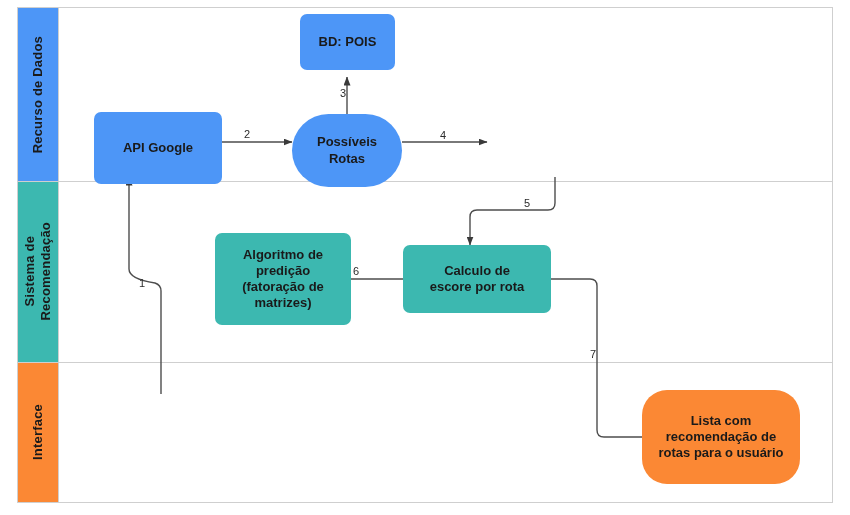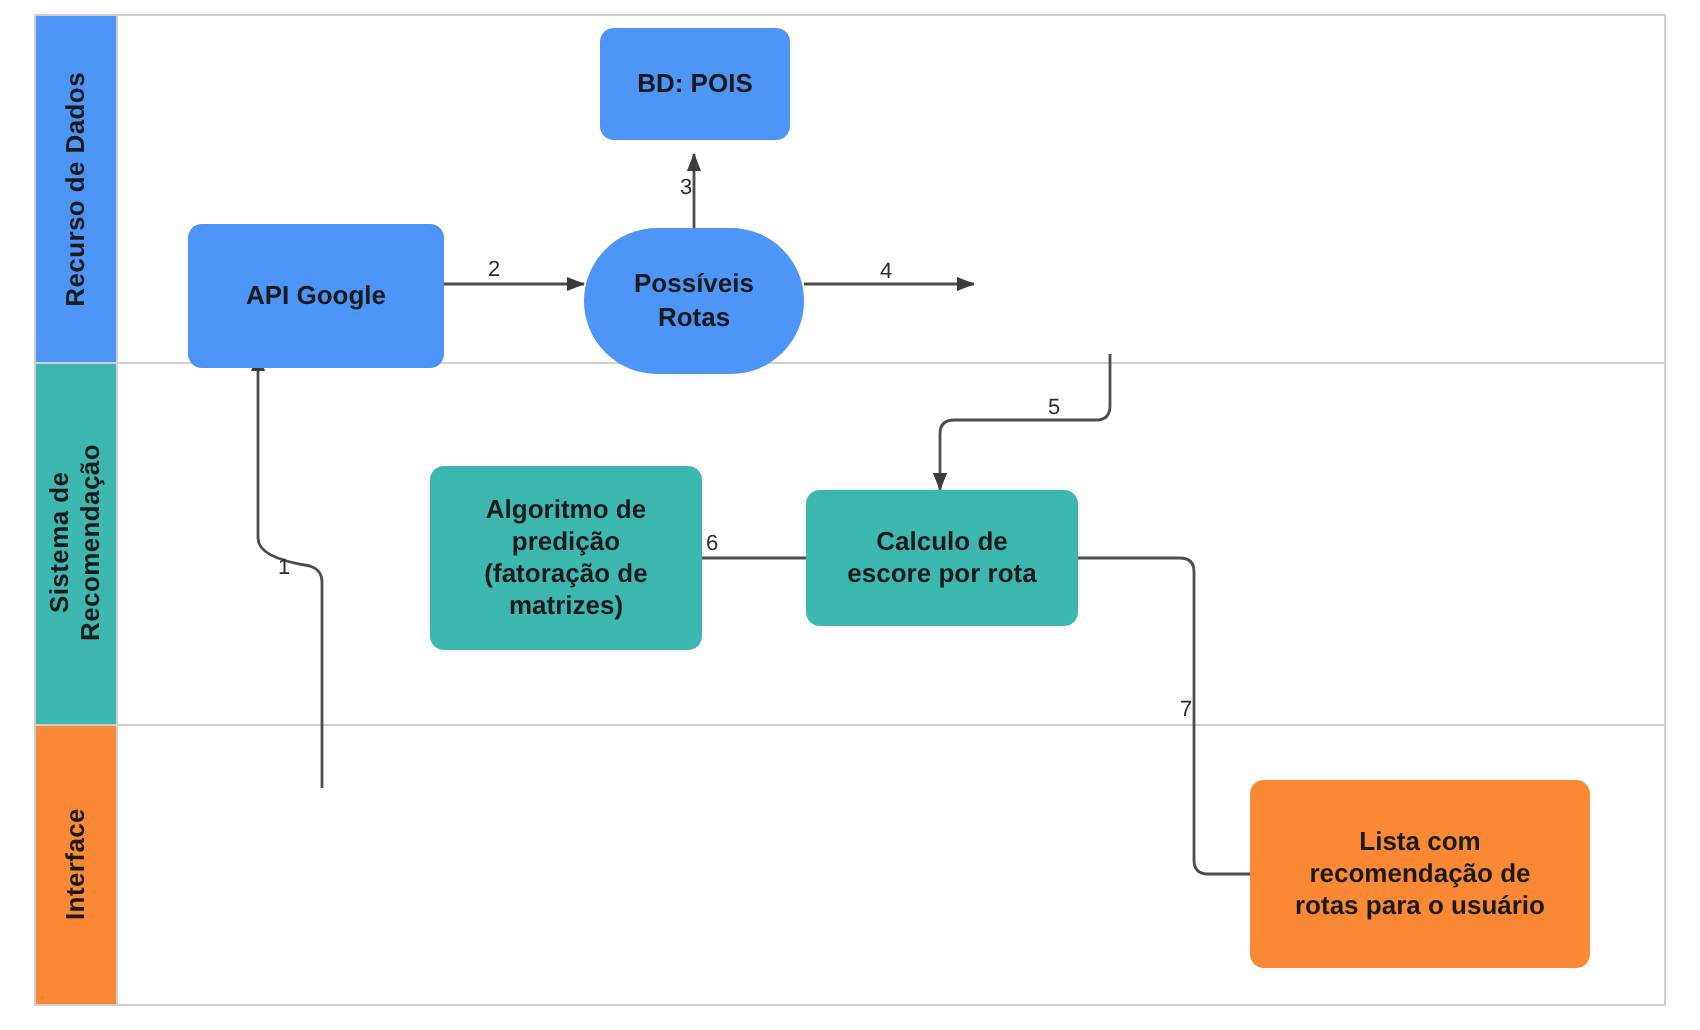--- a/index.html
+++ b/index.html
@@ -159,21 +159,21 @@
 
   <div class="node blue pill" style="left:292px; top:114px; width:110px; height:73px;">Possíveis
 Rotas</div>
 
 
   <div class="node teal" style="left:170px; top:233px; width:136px; height:92px;margin-left:45px;">Algoritmo de
 predição
 (fatoração de
 matrizes)</div>
 
-  <div class="node teal" style="left:403px; top:245px; width:136px; height:68px;">Calculo de
+  <div class="node teal" style="left:403px; top:245px; width:148px; height:68px;">Calculo de
 escore por rota</div>
 
 
-  <div class="node orange" style="left:625px; top:390px; width:170px; height:94px;">Lista com
+  <div class="node orange" style="left:642px; top:390px; width:158px; height:94px;border-radius:25px;">Lista com
 recomendação de
 rotas para o usuário</div>
 
 </div>
 
 </body></html>

